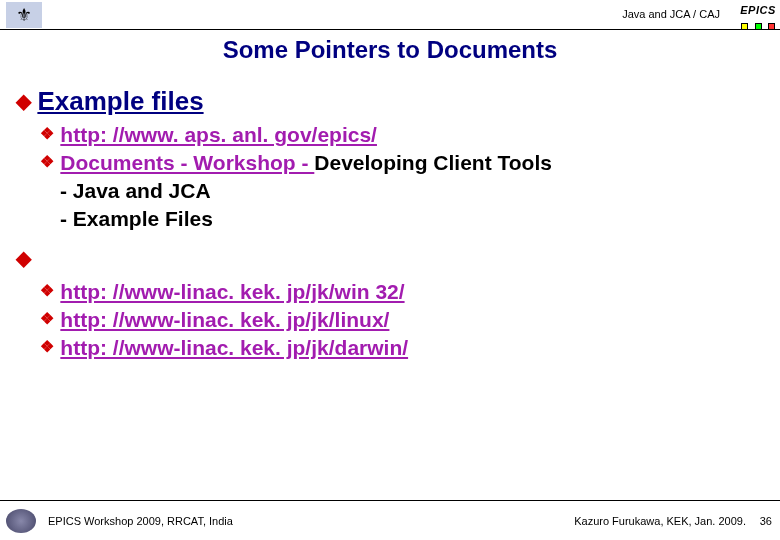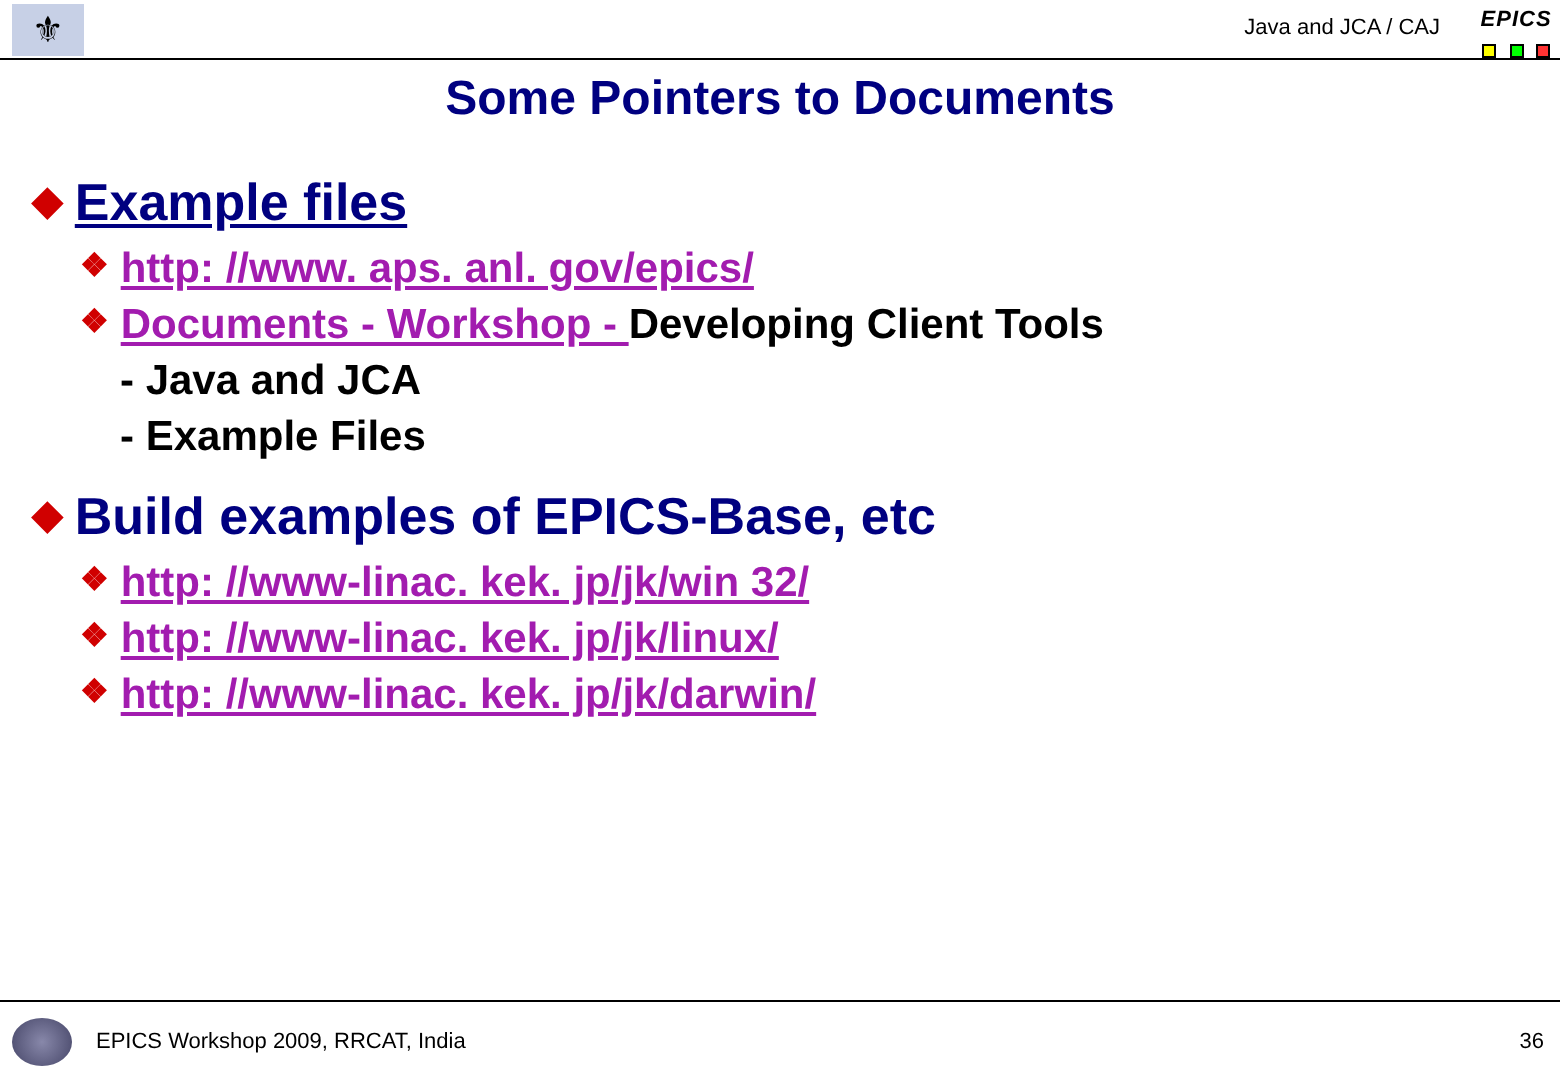--- a/index.html
+++ b/index.html
@@ -176,21 +176,21 @@
       <span class="bullet">❖</span>
       <span class="txt"><span class="linklike">Documents - Workshop - </span><span>Developing Client Tools</span></span>
     </div>
     <div class="sub">- Java and JCA</div>
     <div class="sub">- Example Files</div>
   </div>
 
   <div class="l1" style="margin-top:10px">
     <span class="bullet">◆</span>
     <span class="txt">
-      <span>Build examples of EPICS-Base, etc</span><br>
+      <br>
     </span>
   </div>
   <div class="l2-group">
     <div class="l2">
       <span class="bullet">❖</span>
       <span class="txt"><span class="linklike">http: //www-linac. kek. jp/jk/win 32/</span></span>
     </div>
     <div class="l2">
       <span class="bullet">❖</span>
       <span class="txt"><span class="linklike">http: //www-linac. kek. jp/jk/linux/</span></span>
@@ -199,14 +199,15 @@
       <span class="bullet">❖</span>
       <span class="txt"><span class="linklike">http: //www-linac. kek. jp/jk/darwin/</span></span>
     </div>
   </div>
 
 </div>
 
 <div class="footer">
   <div class="footer-icon"></div>
   <div class="footer-left">EPICS Workshop 2009, RRCAT, India</div>
+  <div class="footer-right">Kazuro Furukawa, KEK, Jan. 2009.</div>
   <div class="footer-pg">36</div>
 </div>
 
 </body></html>

